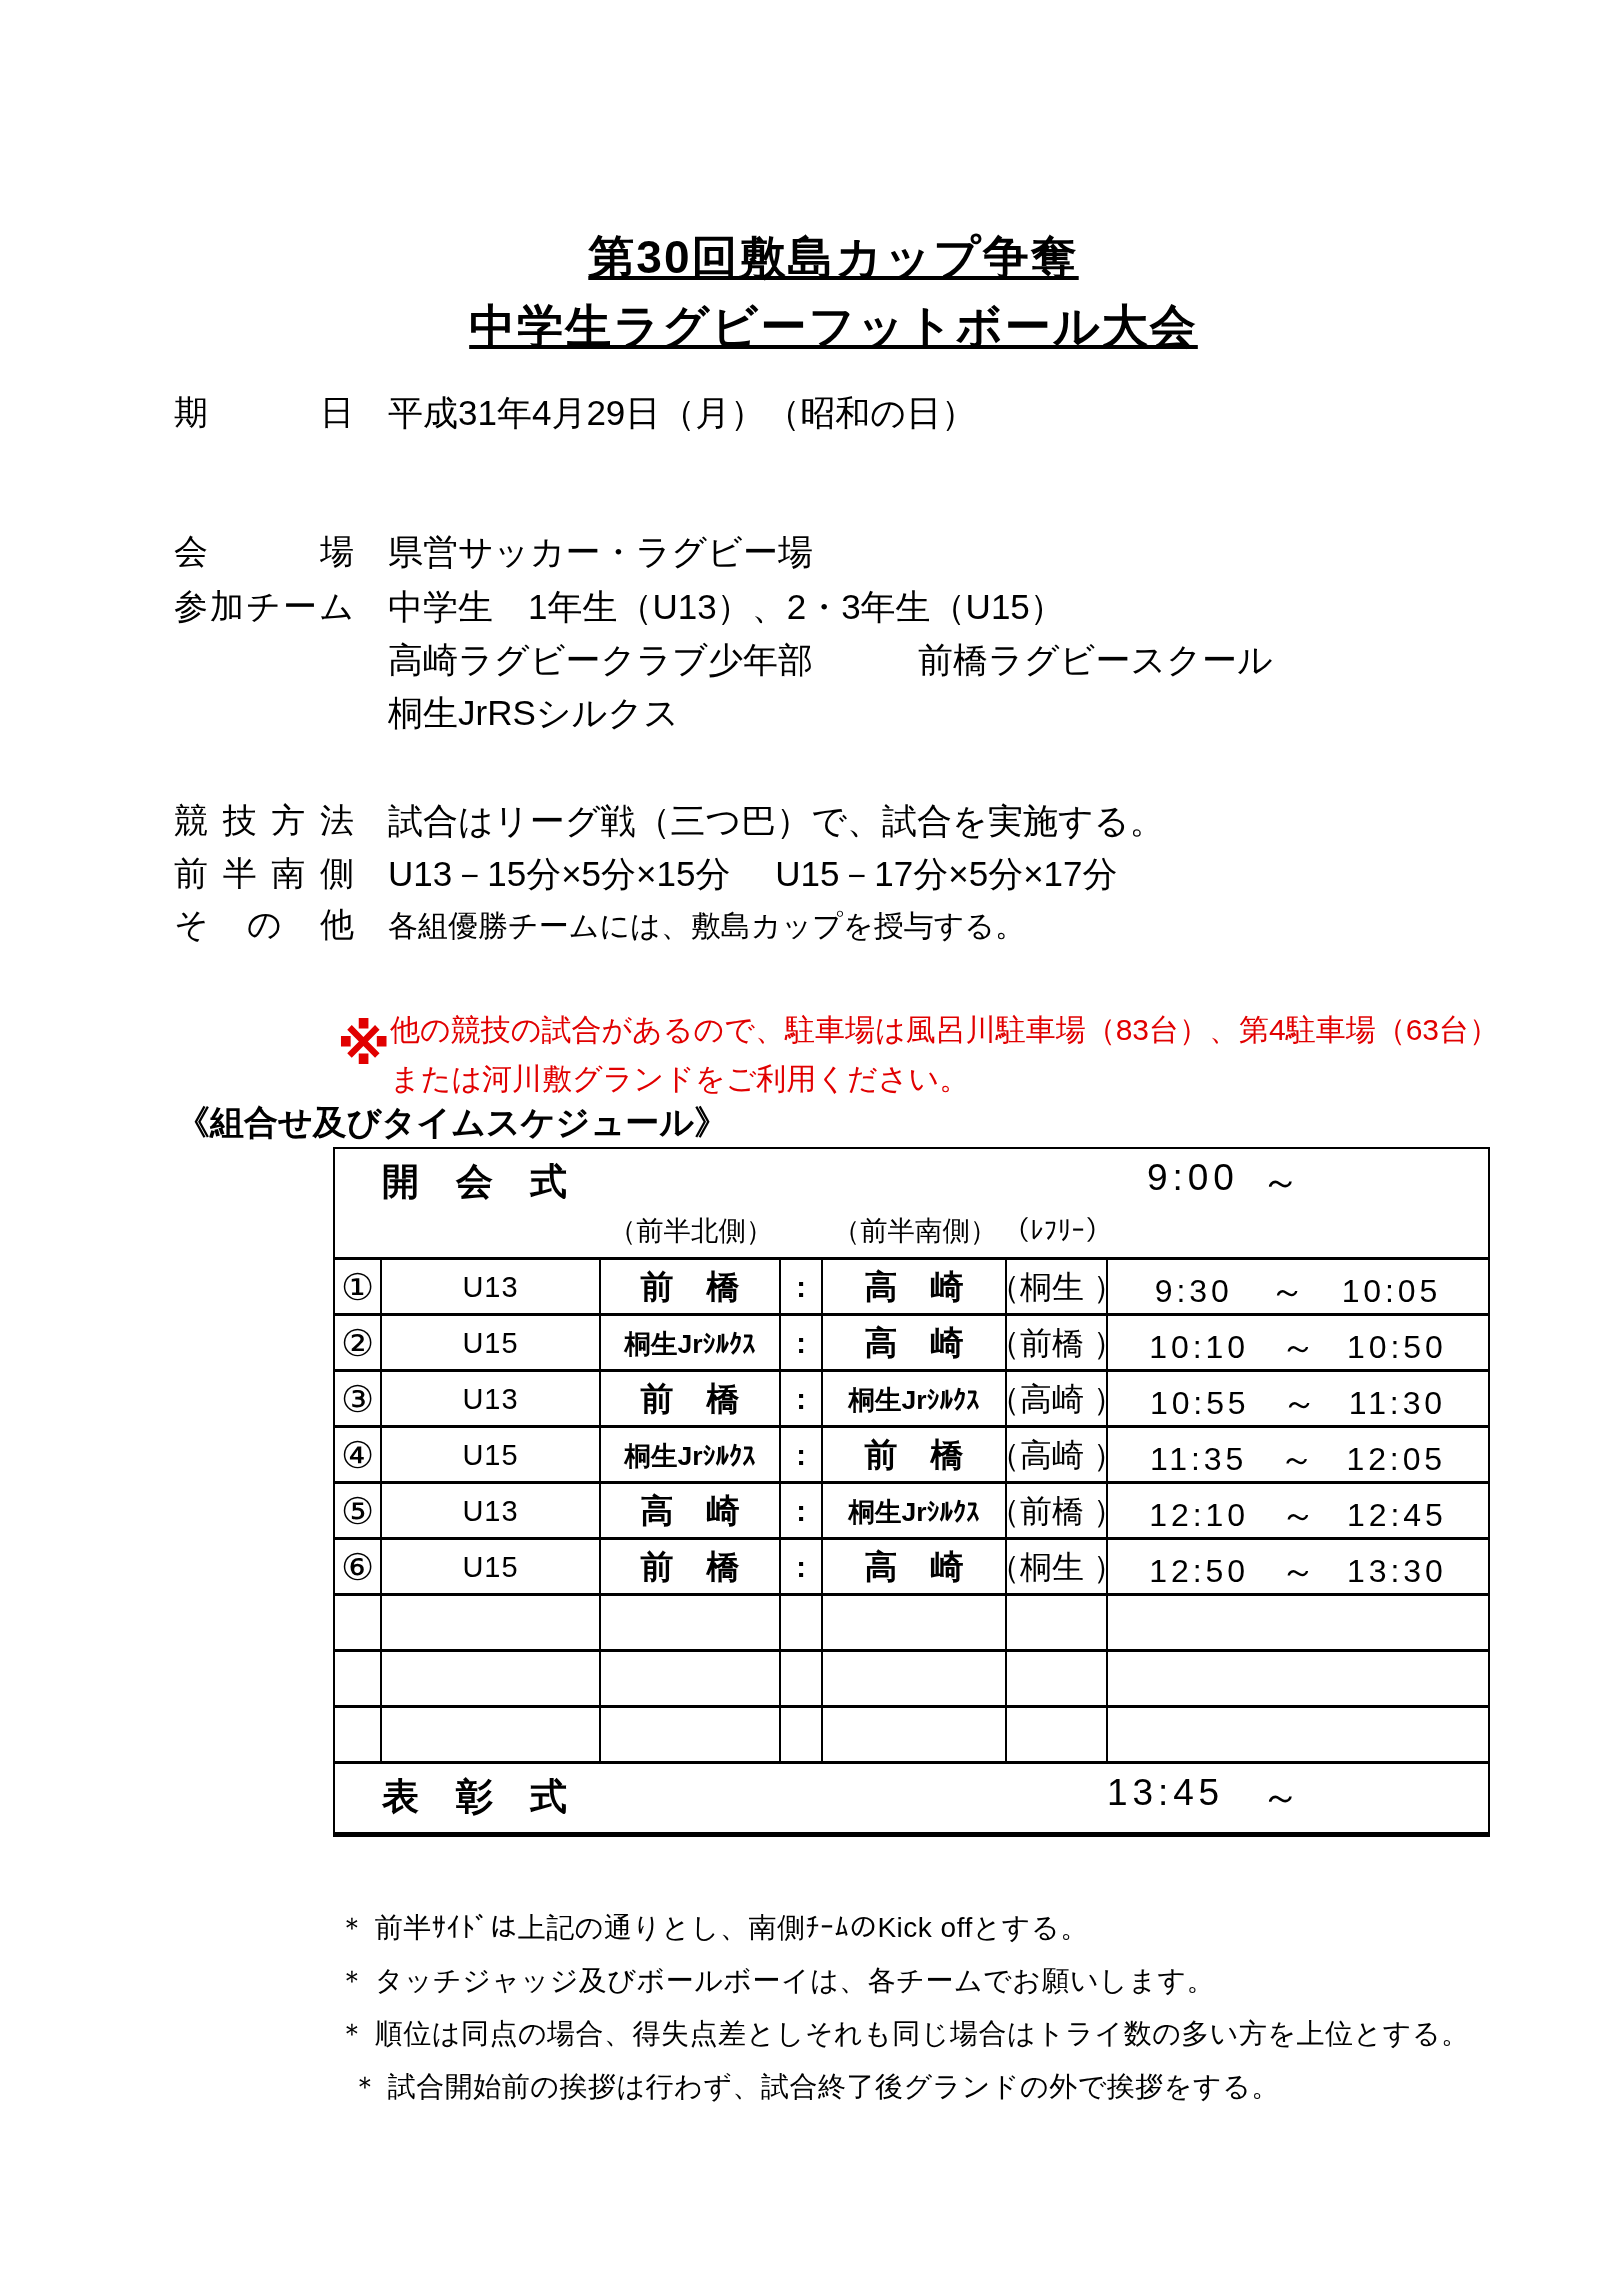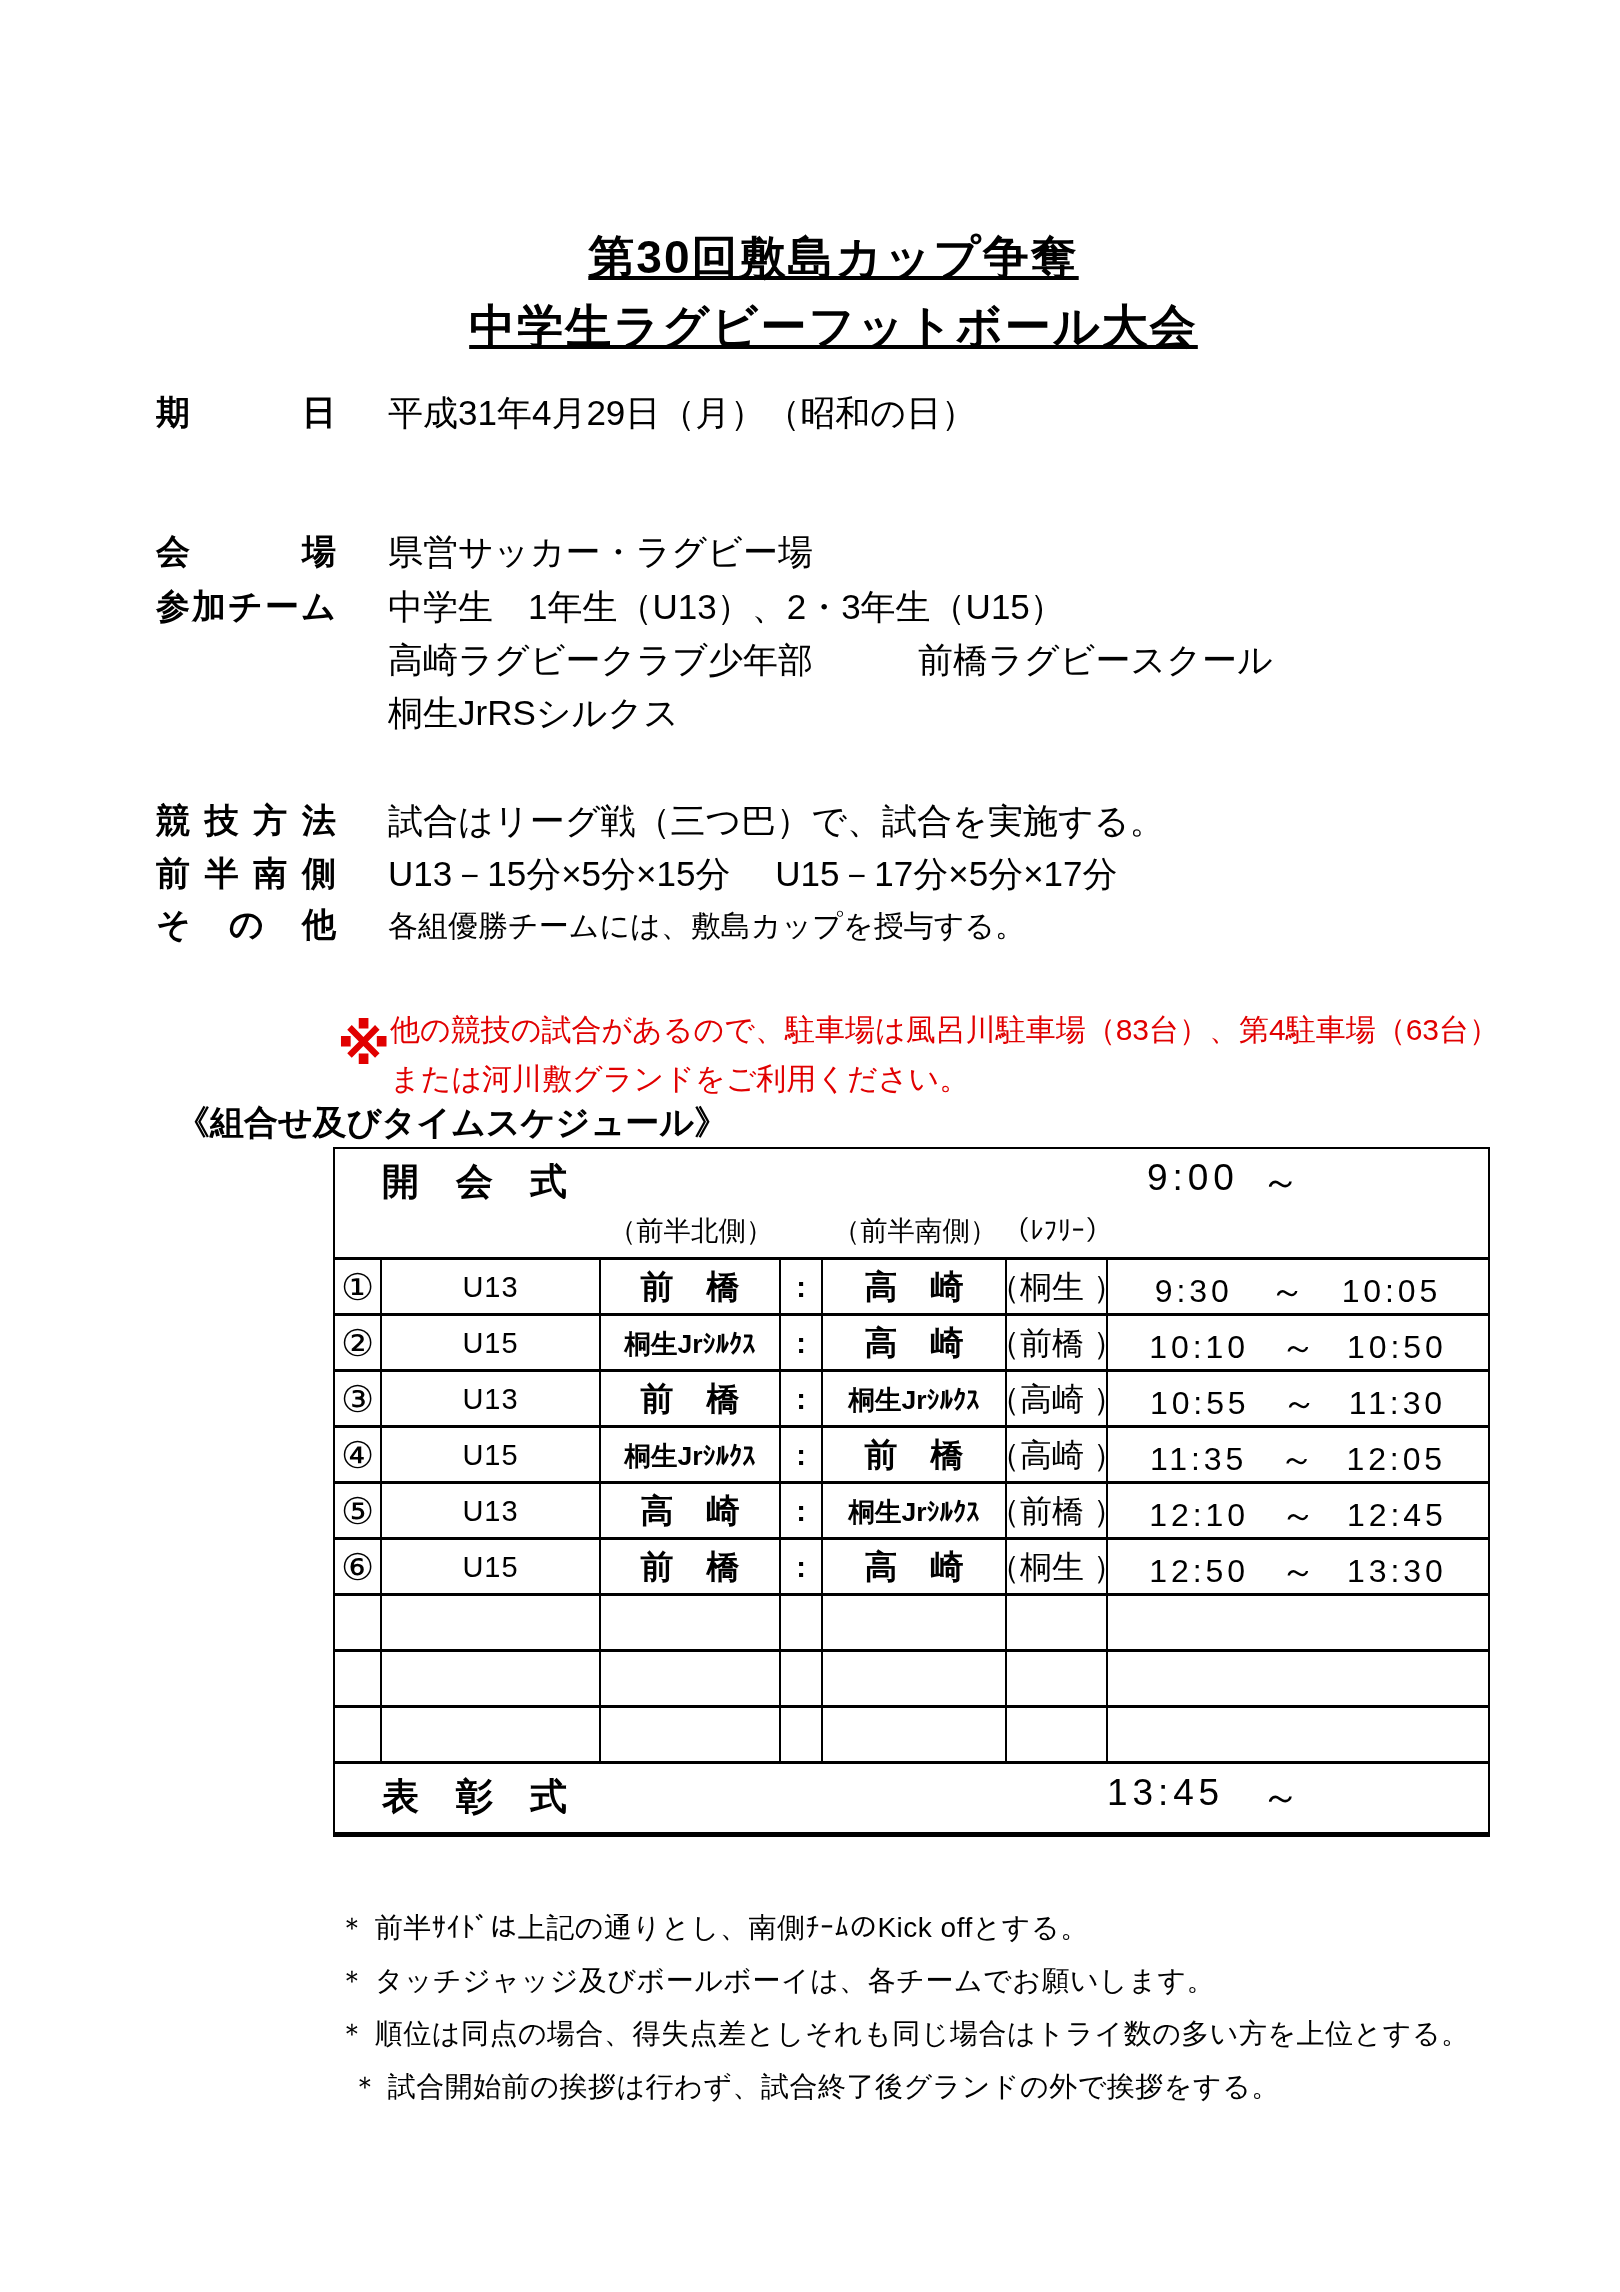--- a/index.html
+++ b/index.html
@@ -8,21 +8,21 @@
     width:1620px;height:2293px;
     background:#ffffff;
     font-family:"Liberation Sans","DejaVu Sans",sans-serif;
     color:#000;
     overflow:hidden;
   }
   .abs{position:absolute;white-space:nowrap;}
   .title{left:47px;right:0;text-align:center;font-size:46px;font-weight:bold;letter-spacing:2px;text-decoration:underline;}
   .t1{top:227px;}
   .t2{top:296px;}
-  .lbl{left:156px;width:180px;font-size:34px;font-weight:bold;text-align:justify;text-align-last:justify;}
+  .lbl{left:174px;width:180px;font-size:34px;font-weight:normal;text-align:justify;text-align-last:justify;}
   .val{left:388px;font-size:35px;}
   .val.sm{font-size:30px;}
   .red{color:#e10000;}
   .warn-mark{left:337px;top:1013px;font-size:55px;font-weight:bold;}
   .warn1{left:390px;top:1010px;font-size:30px;}
   .warn2{left:390px;top:1059px;font-size:30px;}
   .sched-head{left:176px;top:1100px;font-size:34px;font-weight:bold;}
 
   
   .sched{

